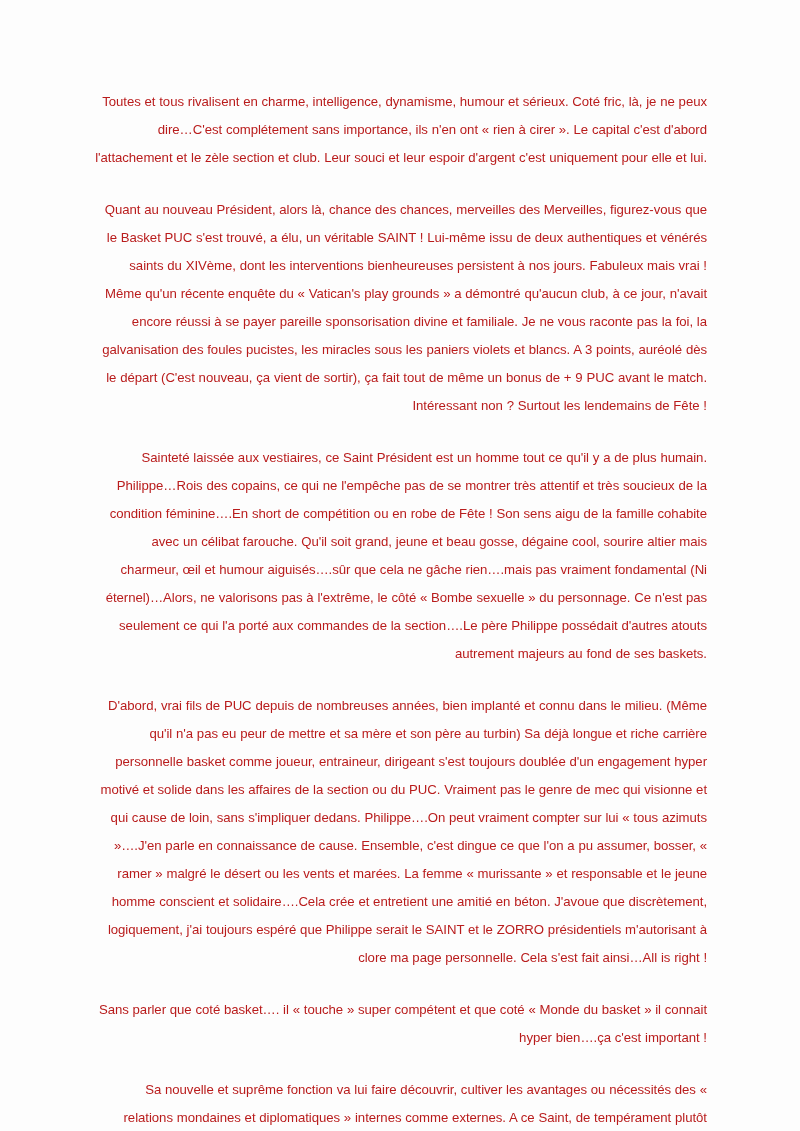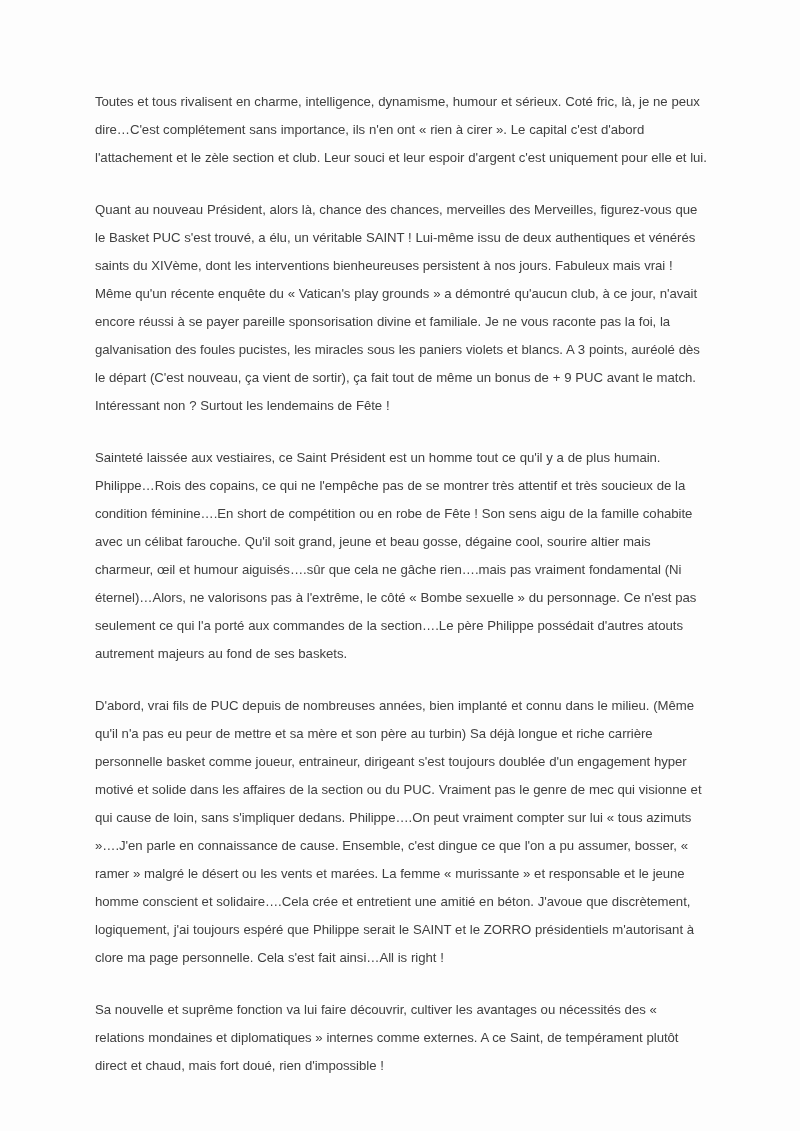--- a/index.html
+++ b/index.html
@@ -29,22 +29,22 @@
     left: 95px;
     top: 88px;
     width: 612px;
   }
 
   .para {
     margin: 0 0 24px 0;
     padding: 0;
     font-size: 13.2px;
     line-height: 28px;
-    color: #404040;
-    text-align: left;
+    color: #b91c1c;
+    text-align: right;
     letter-spacing: -0.05px;
     word-spacing: 0.2px;
     font-weight: 400;
   }
 
   .para:last-child {
     margin-bottom: 0;
   }
 </style>
 </head>
@@ -54,17 +54,18 @@
   <div id="doc-body">
 
     <p class="para">Toutes et tous rivalisent en charme, intelligence, dynamisme, humour et sérieux. Coté fric, là, je ne peux dire…C'est complétement sans importance, ils n'en ont « rien à cirer ». Le capital c'est d'abord l'attachement et le zèle section et club. Leur souci et leur espoir d'argent c'est uniquement pour elle et lui.</p>
 
     <p class="para">Quant au nouveau Président, alors là, chance des chances, merveilles des Merveilles, figurez-vous que le Basket PUC s'est trouvé, a élu, un véritable SAINT ! Lui-même issu de deux authentiques et vénérés saints du XIVème, dont les interventions bienheureuses persistent à nos jours. Fabuleux mais vrai ! Même qu'un récente enquête du « Vatican's play grounds » a démontré qu'aucun club, à ce jour, n'avait encore réussi à se payer pareille sponsorisation divine et familiale. Je ne vous raconte pas la foi, la galvanisation des foules pucistes, les miracles sous les paniers violets et blancs. A 3 points, auréolé dès le départ (C'est nouveau, ça vient de sortir), ça fait tout de même un bonus de + 9 PUC avant le match. Intéressant non ? Surtout les lendemains de Fête !</p>
 
     <p class="para">Sainteté laissée aux vestiaires, ce Saint Président est un homme tout ce qu'il y a de plus humain. Philippe…Rois des copains, ce qui ne l'empêche pas de se montrer très attentif et très soucieux de la condition féminine….En short de compétition ou en robe de Fête ! Son sens aigu de la famille cohabite avec un célibat farouche. Qu'il soit grand, jeune et beau gosse, dégaine cool, sourire altier mais charmeur, œil et humour aiguisés….sûr que cela ne gâche rien….mais pas vraiment fondamental (Ni éternel)…Alors, ne valorisons pas à l'extrême, le côté « Bombe sexuelle » du personnage. Ce n'est pas seulement ce qui l'a porté aux commandes de la section….Le père Philippe possédait d'autres atouts autrement majeurs au fond de ses baskets.</p>
 
     <p class="para">D'abord, vrai fils de PUC depuis de nombreuses années, bien implanté et connu dans le milieu. (Même qu'il n'a pas eu peur de mettre et sa mère et son père au turbin) Sa déjà longue et riche carrière personnelle basket comme joueur, entraineur, dirigeant s'est toujours doublée d'un engagement hyper motivé et solide dans les affaires de la section ou du PUC. Vraiment pas le genre de mec qui visionne et qui cause de loin, sans s'impliquer dedans. Philippe….On peut vraiment compter sur lui « tous azimuts »….J'en parle en connaissance de cause. Ensemble, c'est dingue ce que l'on a pu assumer, bosser, « ramer » malgré le désert ou les vents et marées. La femme « murissante » et responsable et le jeune homme conscient et solidaire….Cela crée et entretient une amitié en béton. J'avoue que discrètement, logiquement, j'ai toujours espéré que Philippe serait le SAINT et le ZORRO présidentiels m'autorisant à clore ma page personnelle. Cela s'est fait ainsi…All is right !</p>
 
+    <p class="para">Sans parler que coté basket…. il « touche » super compétent et que coté « Monde du basket » il connait hyper bien….ça c'est important !</p>
 
     <p class="para">Sa nouvelle et suprême fonction va lui faire découvrir, cultiver les avantages ou nécessités des « relations mondaines et diplomatiques » internes comme externes. A ce Saint, de tempérament plutôt direct et chaud, mais fort doué, rien d'impossible !</p>
 
   </div>
 </div>
 
 </body></html>

